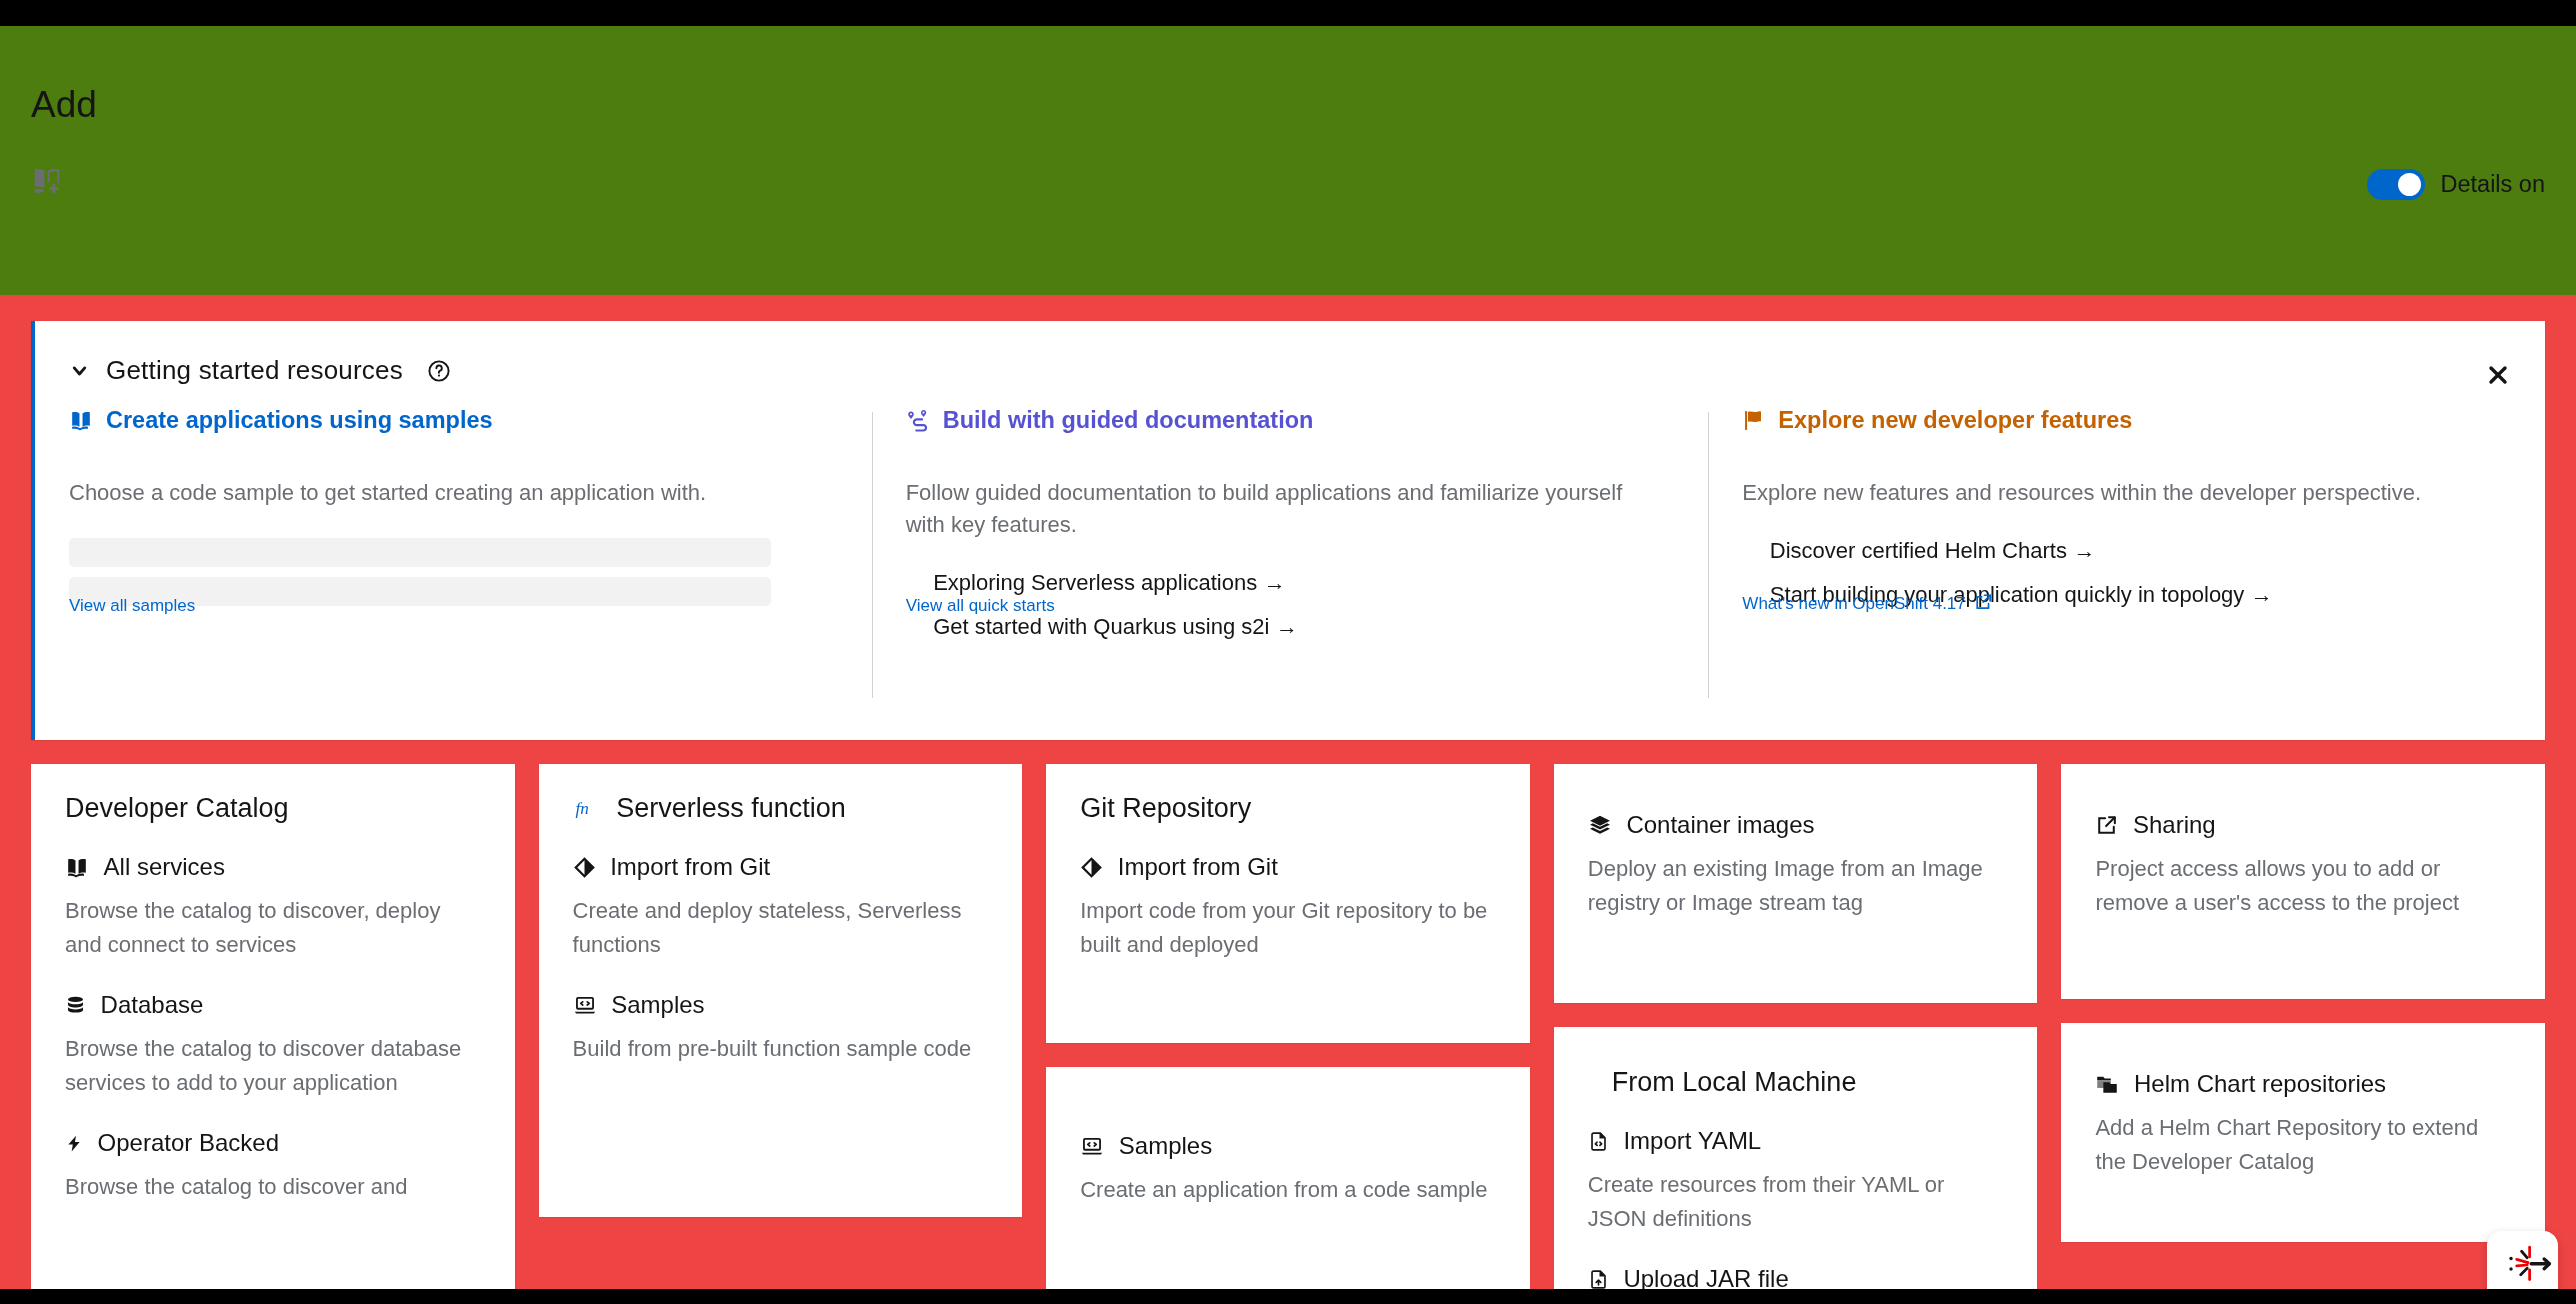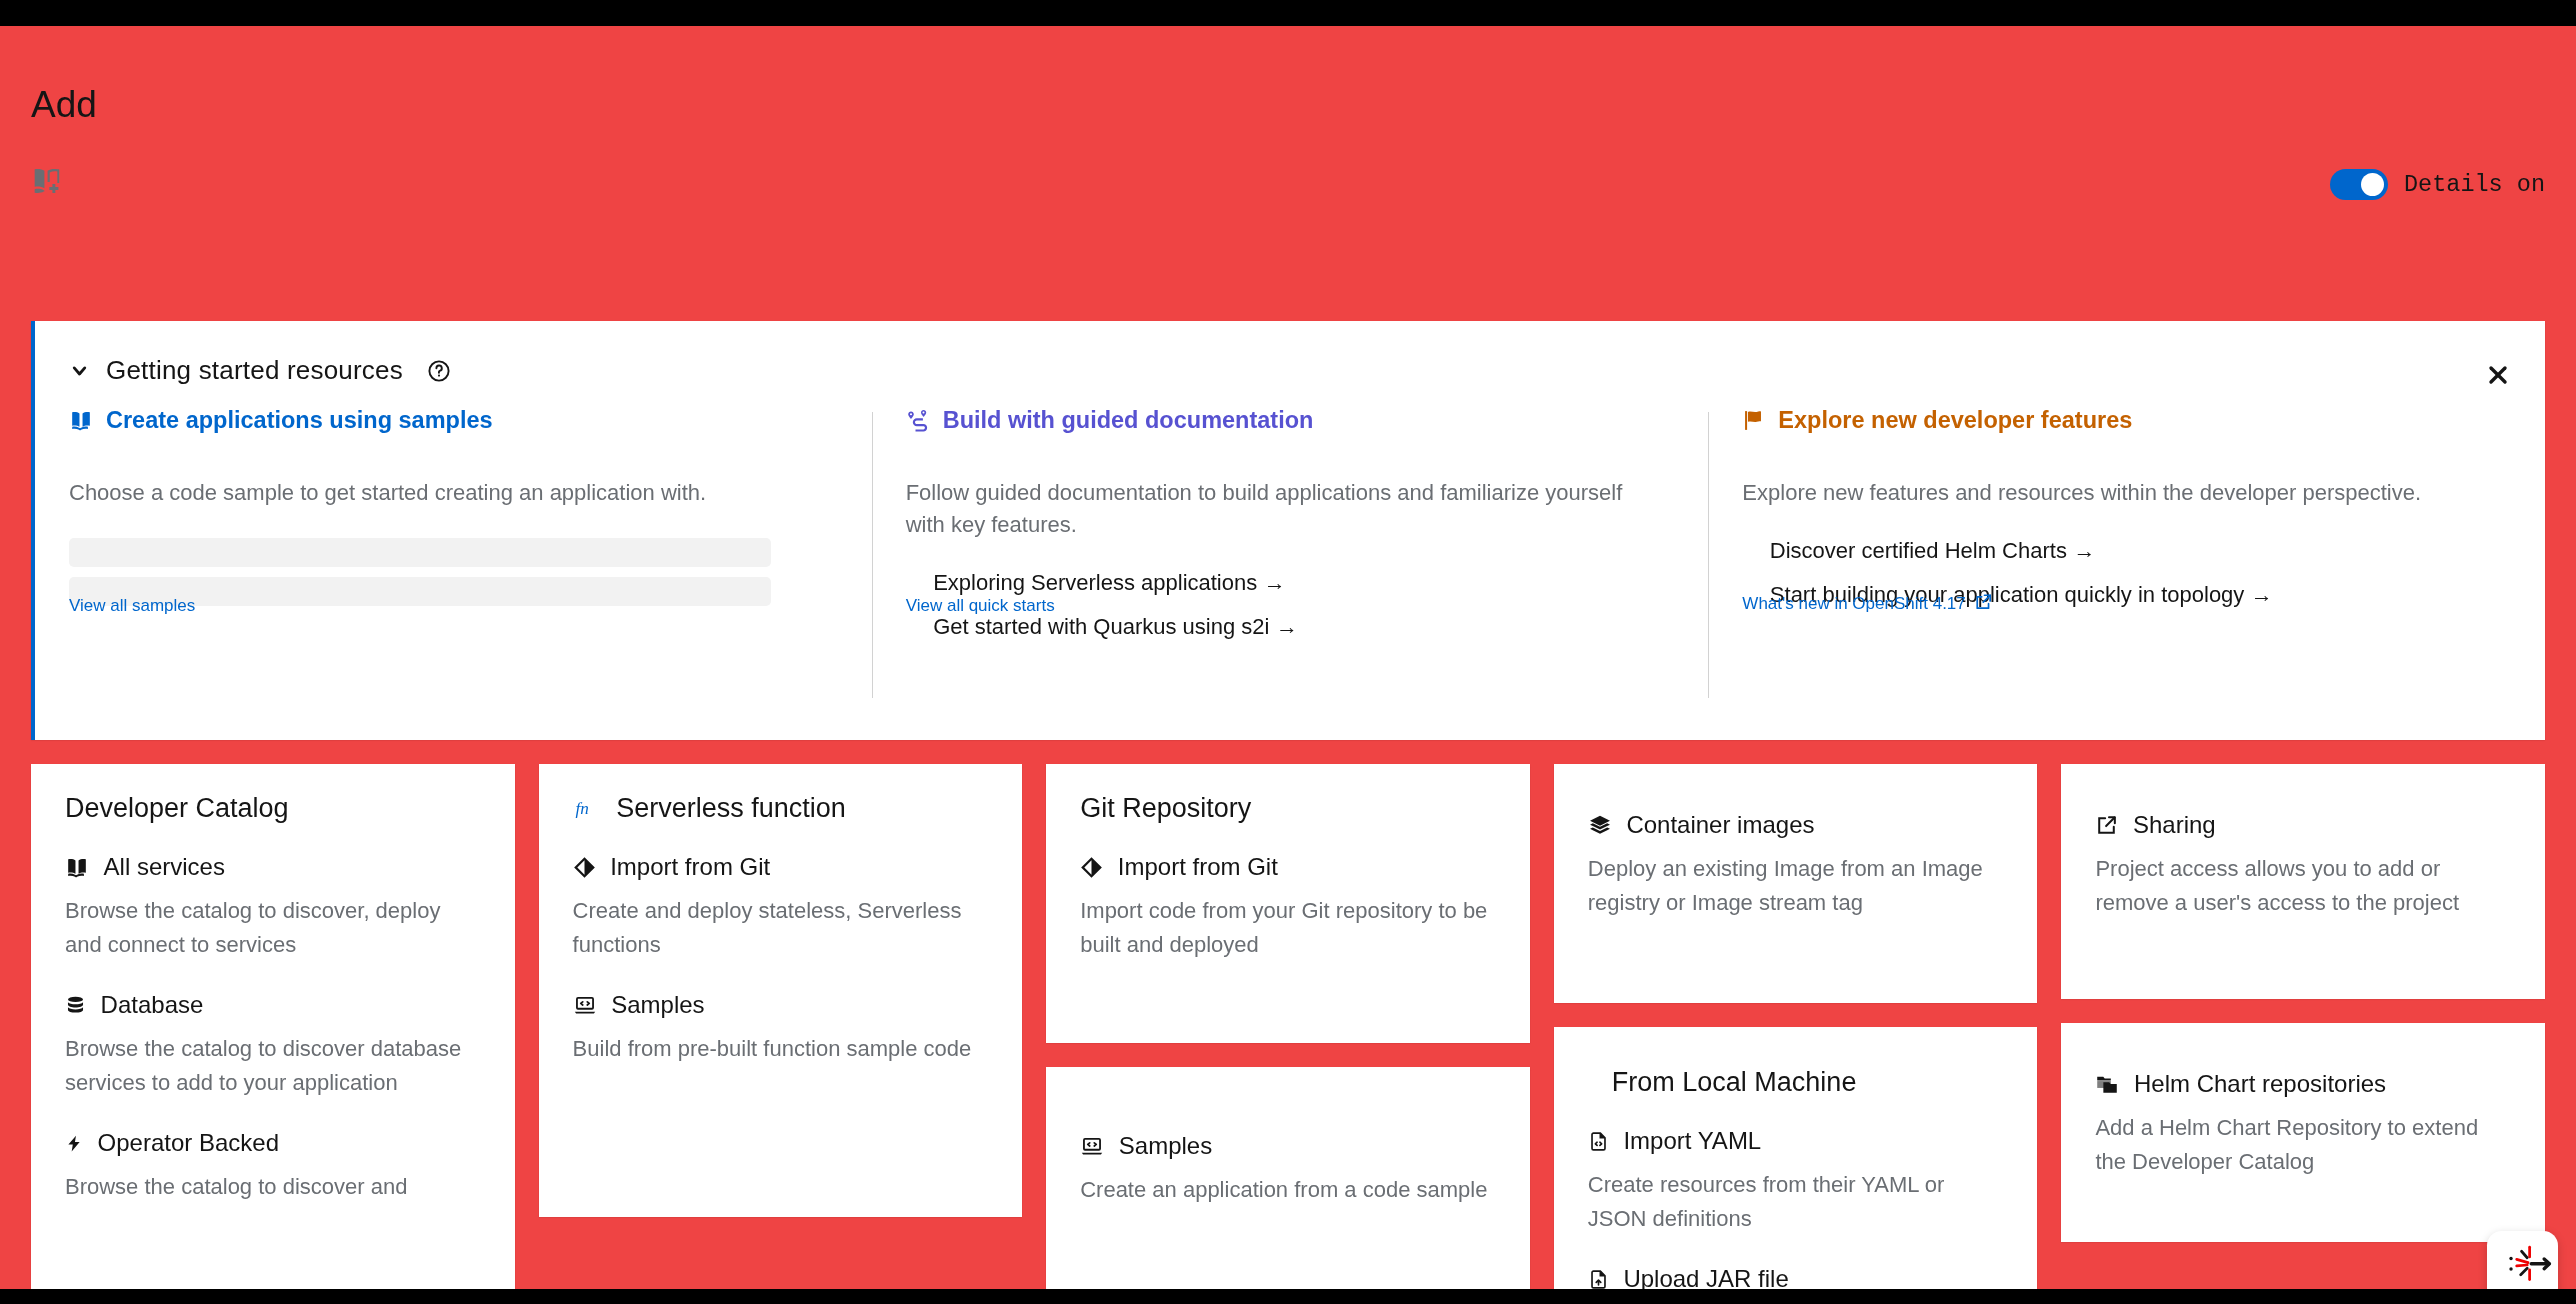--- a/index.html
+++ b/index.html
@@ -19,21 +19,21 @@
     width: 2576px;
     height: 1263px;
     background: #ffffff;
     overflow: hidden;
   }
 
   
   .page-header {
     position: relative;
     height: 269px;
-    background: #ef4444;
+    background: #4d7c0f;
     padding: 0 31px;
   }
   .page-title {
     position: absolute;
     left: 31px;
     top: 58px;
     font-size: 37px;
     font-weight: 400;
     color: #151515;
     letter-spacing: 0px;
@@ -68,21 +68,20 @@
     top: 4px;
     width: 23px;
     height: 23px;
     border-radius: 50%;
     background: #ffffff;
   }
   .toggle-label {
     font-size: 23.5px;
     color: #151515;
     white-space: nowrap;
-    font-family: Liberation Mono, monospace;
   }
 
   
   .content-area {
     position: relative;
     background: #ef4444;
     padding: 26px 31px 0 31px;
     height: 1054px;
   }
 

